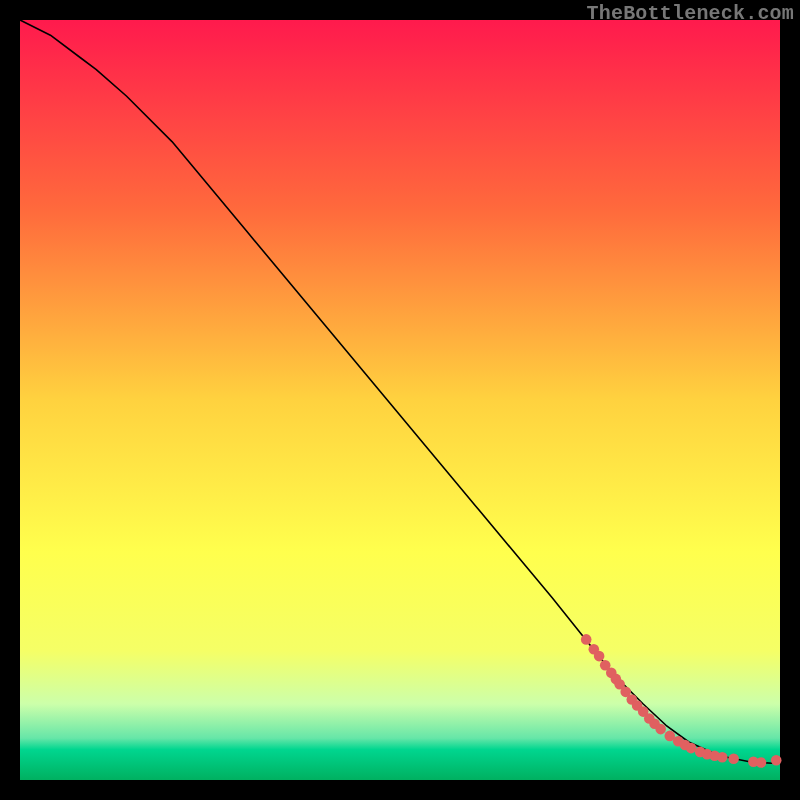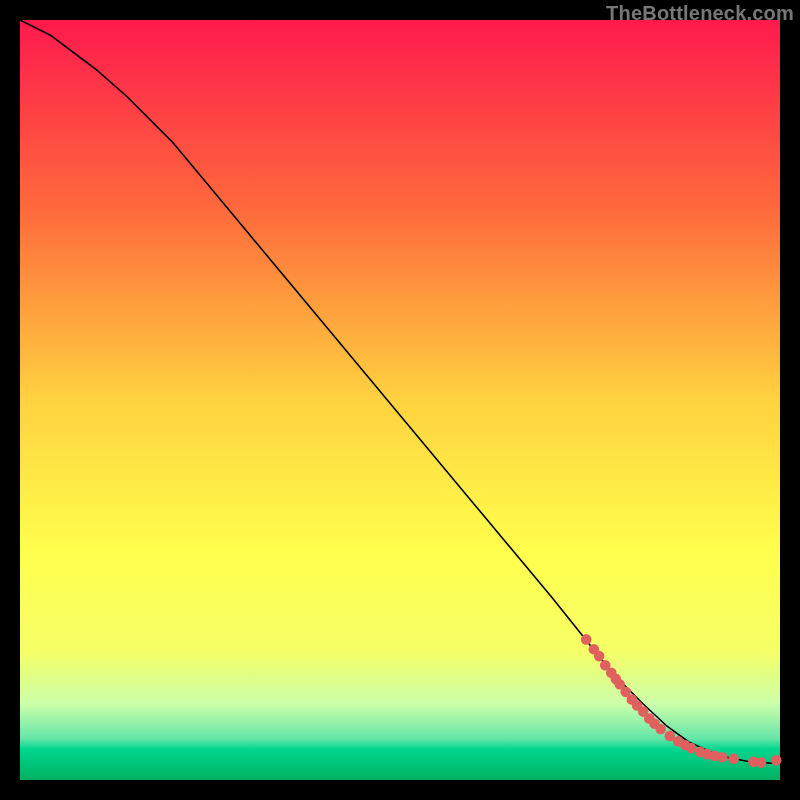--- a/index.html
+++ b/index.html
@@ -12,21 +12,21 @@
   }
   .wrap {
     position: relative;
     width: 800px;
     height: 800px;
   }
   .watermark {
     position: absolute;
     top: 2px;
     right: 6px;
-    font-family: Liberation Sans, sans-serif;
+    font-family: Liberation Mono, monospace;
     font-size: 20px;
     font-weight: 600;
     color: #777;
     letter-spacing: 0.2px;
     user-select: none;
   }
   svg {
     position: absolute;
     top: 0;
     left: 0;

